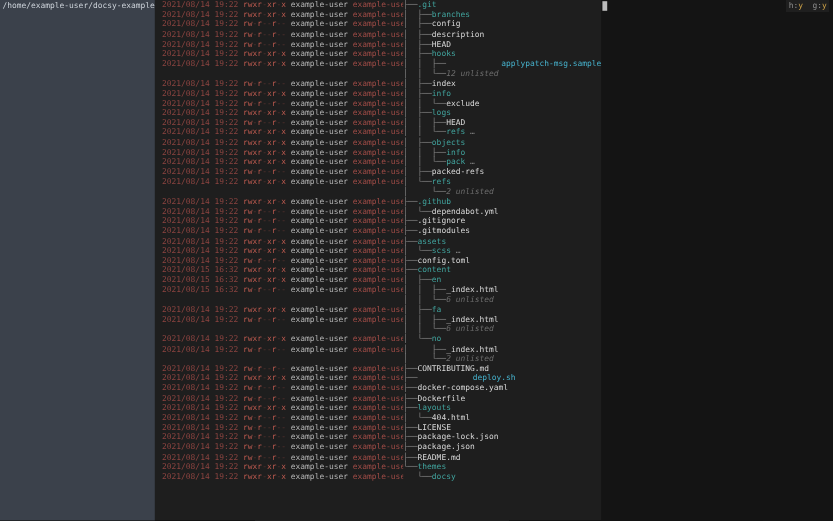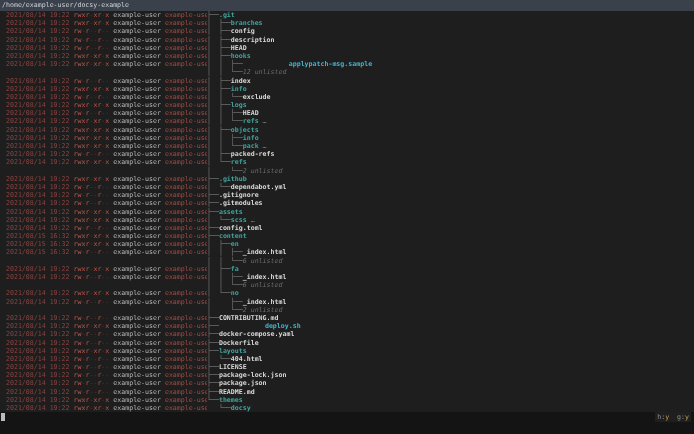--- a/index.html
+++ b/index.html
@@ -1,35 +1,35 @@
 <!DOCTYPE html>
 <html><head>
 <meta charset="utf-8">
 <style>
   html,body{margin:0;padding:0;background:#000;}
   .screen{
     position:relative;width:694px;height:434px;overflow:hidden;
     background:var(--bg);
     font-family:"DejaVu Sans Mono","Liberation Mono",monospace;
-    font-size:6.6px;display:flex;flex-direction:column;
+    font-size:6.6px;display:flex;flex-direction:row;
   }
   .title-bar{
     flex:0 0 11px;line-height:11px;background:var(--title-bg);color:var(--title-fg);
     padding-left:2px;white-space:pre;
   }
   .tree{flex:0 0 auto;padding-left:2px;}
   .tree-row{height:8.2px;line-height:8.2px;white-space:pre;display:flex;}
   .meta{flex:0 0 205px;white-space:pre;overflow:hidden;}
   .m-date{color:var(--c-date);text-align:center;}
   .perm-l{color:var(--c-perml);}
   .perm-d{color:var(--c-permd);}
   .m-owner{color:var(--c-owner);}
   .m-group{color:var(--c-group);}
   .prefix{color:var(--c-line);}
-  .name{font-weight:bold;}
+  .name{font-weight:normal;}
   .k-dir{color:var(--c-dir);}
   .k-file{color:var(--c-file);}
   .k-exec{color:var(--c-exec);padding-left:46px;}
   .k-unlisted{color:var(--c-unl);font-style:italic;font-weight:normal;}
   .suffix{color:var(--c-line);}
   .status-bar{
     flex:0 0 10px;line-height:10px;background:var(--status-bg);color:var(--status-fg);
     padding-left:2px;white-space:pre;
   }
   .hl{color:var(--status-hl);}

